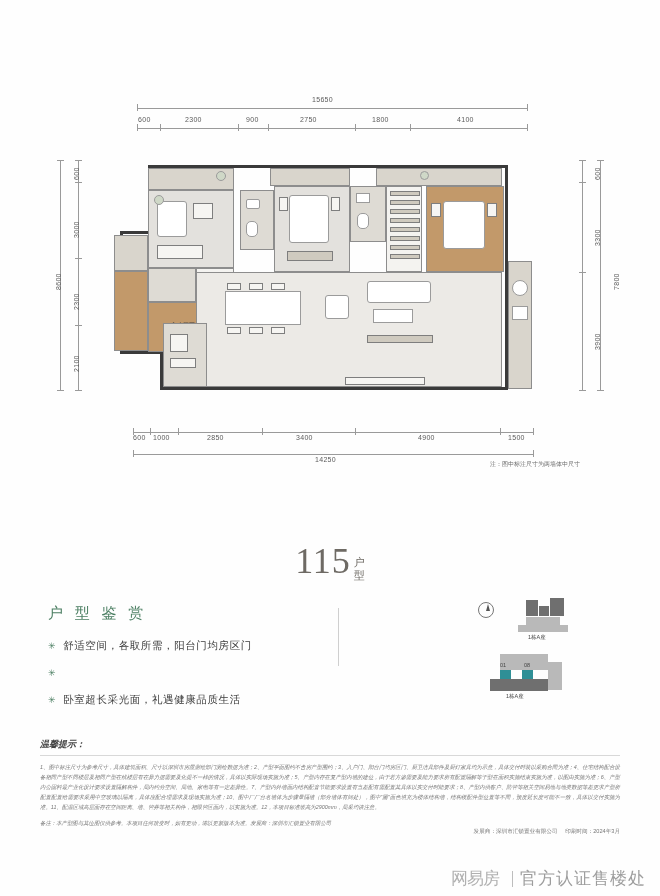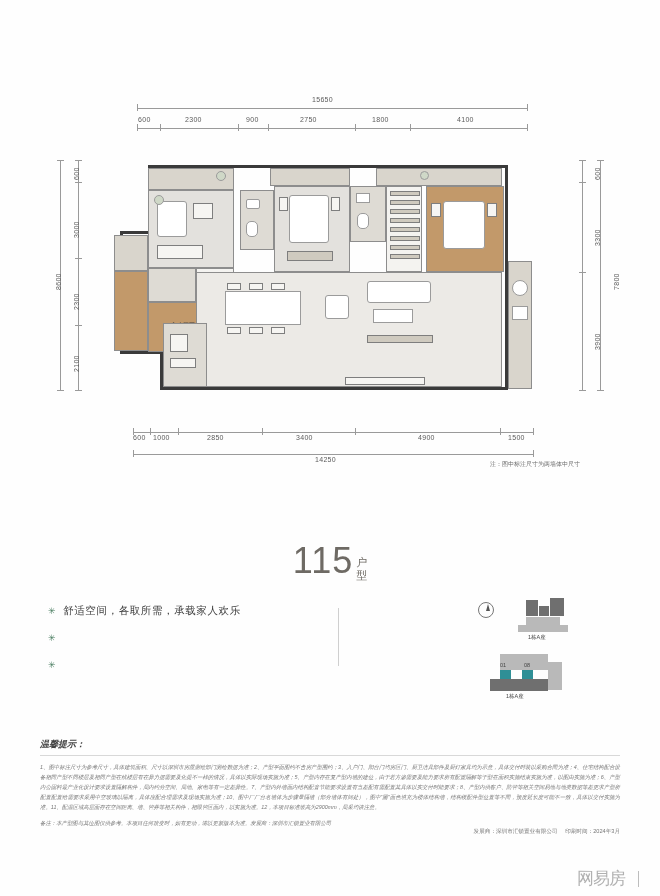--- a/index.html
+++ b/index.html
@@ -95,21 +95,21 @@
   .title-wrap {
     position: absolute;
     left: 0; top: 540px;
     width: 660px;
     text-align: center;
   }
   .title-num {
     font-size: 36px;
     color: #6e6a64;
     letter-spacing: 1px;
-    font-family: Liberation Sans, sans-serif;
+    font-family: Liberation Serif, serif;
   }
   .title-sub {
     display: inline-block;
     vertical-align: middle;
     font-size: 11px;
     color: #6e6a64;
     line-height: 1.15;
     margin-left: 3px;
     text-align: left;
   }
@@ -419,30 +419,32 @@
     </div>
 
     <div class="note-right">注：图中标注尺寸为两墙体中尺寸</div>
   </div>
 
   <div class="title-wrap">
     <span class="title-num">115</span><span class="title-sub"><span>户</span><br><span>型</span></span>
   </div>
 
   <div class="features">
+    <div class="feat-title">户 型 鉴 赏</div>
 
     <div class="feat-item">
       <span class="feat-mark">✳</span>
-      <span>舒适空间，各取所需，承载家人欢乐</span>
+      <span>舒适空间，各取所需，阳台门均房区门</span>
     </div>
     <div class="feat-item">
       <span class="feat-mark">✳</span>
     </div>
     <div class="feat-item">
       <span class="feat-mark">✳</span>
+      <span>卧室超长采光面，礼遇健康品质生活</span>
     </div>
   </div>
   <div class="divider-v"></div>
 
   <div class="sitemap">
     <div class="compass"></div>
 
     <div class="blk" style="left:56px; top:4px; width:12px; height:16px;"></div>
     <div class="blk" style="left:69px; top:10px; width:10px; height:10px;"></div>
     <div class="blk light" style="left:56px; top:21px; width:34px; height:14px;"></div>
@@ -473,15 +475,16 @@
     <span>
       <span>发展商：深圳市汇锁置业有限公司</span>
       &nbsp;&nbsp;&nbsp;
       <span>印刷时间：2024年3月</span>
     </span>
   </div>
 
   <div class="watermark">
     <span class="wm-logo">网易房</span>
     <span class="wm-bar"></span>
+    <span>官方认证售楼处</span>
   </div>
 
 </div>
 
 </body></html>

